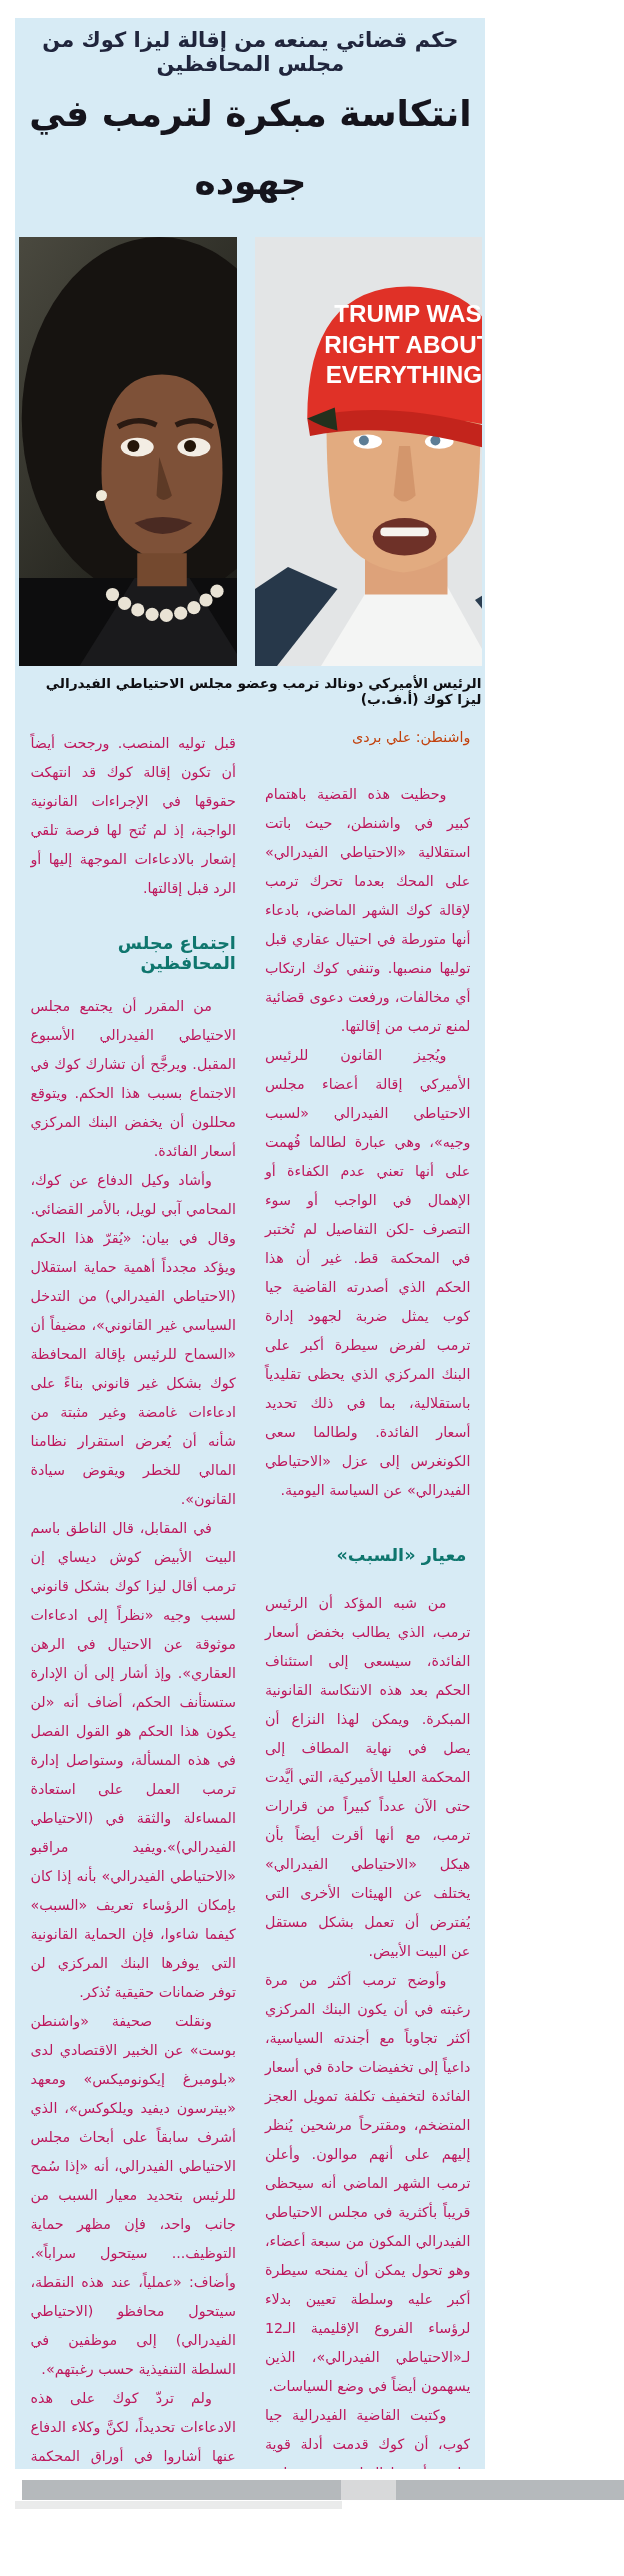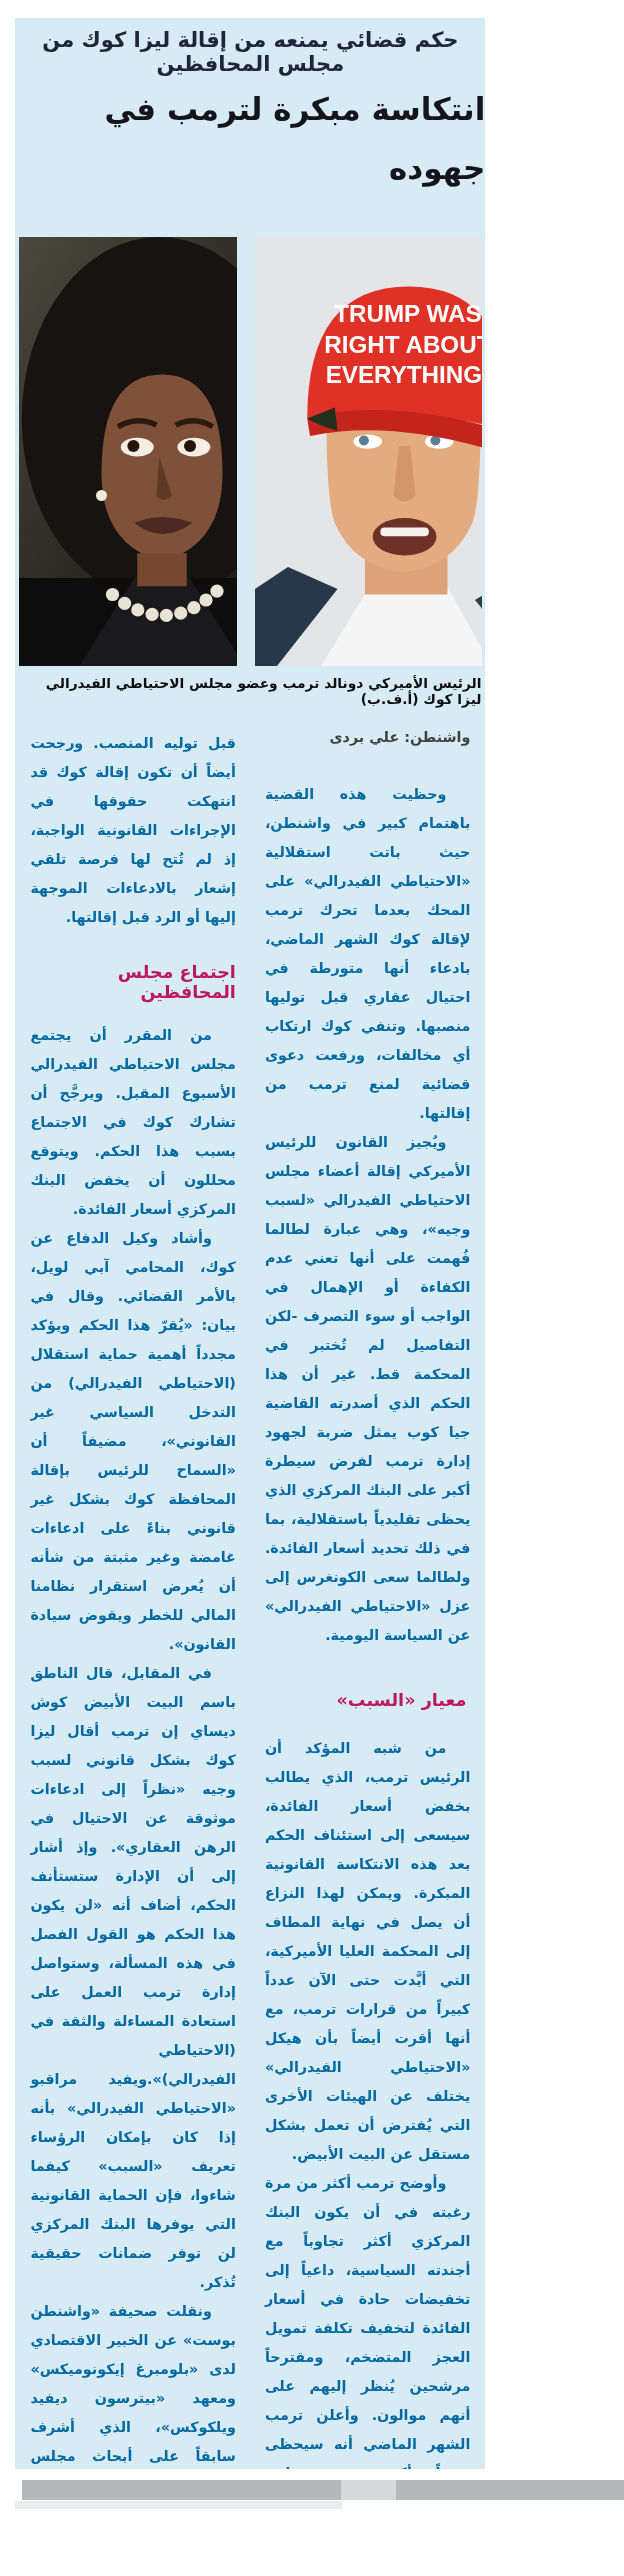--- a/index.html
+++ b/index.html
@@ -1,37 +1,37 @@
 <!DOCTYPE html>
 <html lang="ar" style="font-size:8.8px"><head>
 <meta charset="utf-8">
 <style>
   html,body{margin:0;padding:0;background:#ffffff;}
   .page{position:relative;width:624px;height:2576px;background:#ffffff;overflow:hidden;
         font-family:"DejaVu Sans",sans-serif;}
   .blue-box{position:absolute;left:15.4px;top:18px;width:470px;height:2451px;background:#d7ebf5;overflow:hidden;}
   .kicker{position:absolute;top:10px;left:0;width:100%;text-align:center;
           font-size:21px;font-weight:bold;color:#20253c;direction:rtl;}
-  .headline{position:absolute;top:62px;left:0;width:100%;text-align:right;
-            font-size:31px;font-weight:bold;color:#15141c;direction:rtl;line-height:1.9;}
+  .headline{position:absolute;top:62px;left:0;width:100%;text-align:center;
+            font-size:36px;font-weight:bold;color:#15141c;direction:rtl;line-height:1.9;}
   .photos{position:absolute;top:219px;left:3.9px;right:3.9px;height:429px;display:flex;gap:18px;}
   .photo{position:relative;overflow:hidden;}
   .photo svg{display:block;}
   .photo-left{width:286px;}
   .photo-right{width:297px;}
   .caption{position:absolute;top:657px;left:3.9px;right:3.9px;direction:rtl;text-align:right;
            font-size:13.8px;font-weight:bold;color:#0e0e12;}
   .columns{position:absolute;top:711px;left:15px;right:15px;bottom:0;overflow:hidden;
            display:flex;gap:29px;direction:rtl;}
   .col{flex:1;min-width:0;}
-  .byline{font-size:14.3px;font-weight:bold;color:#404040;margin:0 0 35px 0;direction:rtl;text-align:right;}
+  .byline{font-size:14.3px;font-weight:normal;color:#c2410c;margin:0 0 35px 0;direction:rtl;text-align:right;}
   .para{margin:0;direction:rtl;text-align:justify;text-justify:inter-word;
-        font-size:14.3px;line-height:29px;font-weight:bold;color:#0369a1;text-indent:24px;}
+        font-size:14.3px;line-height:29px;font-weight:normal;color:#be185d;text-indent:24px;}
   .para.no-indent{text-indent:0;}
-  .subhead{direction:rtl;text-align:right;font-size:17.6px;font-weight:bold;color:#be185d;}
+  .subhead{direction:rtl;text-align:right;font-size:17.6px;font-weight:bold;color:#0f766e;}
   .subhead.meeting{margin:30px 0 18.7px 0;}
   .subhead.standard{margin:40px 4px 24px 0;}
   .bar-main{position:absolute;top:2480px;left:22px;width:602px;height:20.4px;background:#b5b9bc;}
   .bar-light{position:absolute;top:2480px;left:341px;width:55px;height:20.4px;background:#d8d9da;}
   .bar-shadow{position:absolute;top:2501px;left:15.4px;width:327px;height:8.3px;background:#eaebeb;}
   .cap-text{font-family:"Liberation Sans",sans-serif;font-weight:bold;fill:#ffffff;}
 </style>
 </head>
 <body>
 

